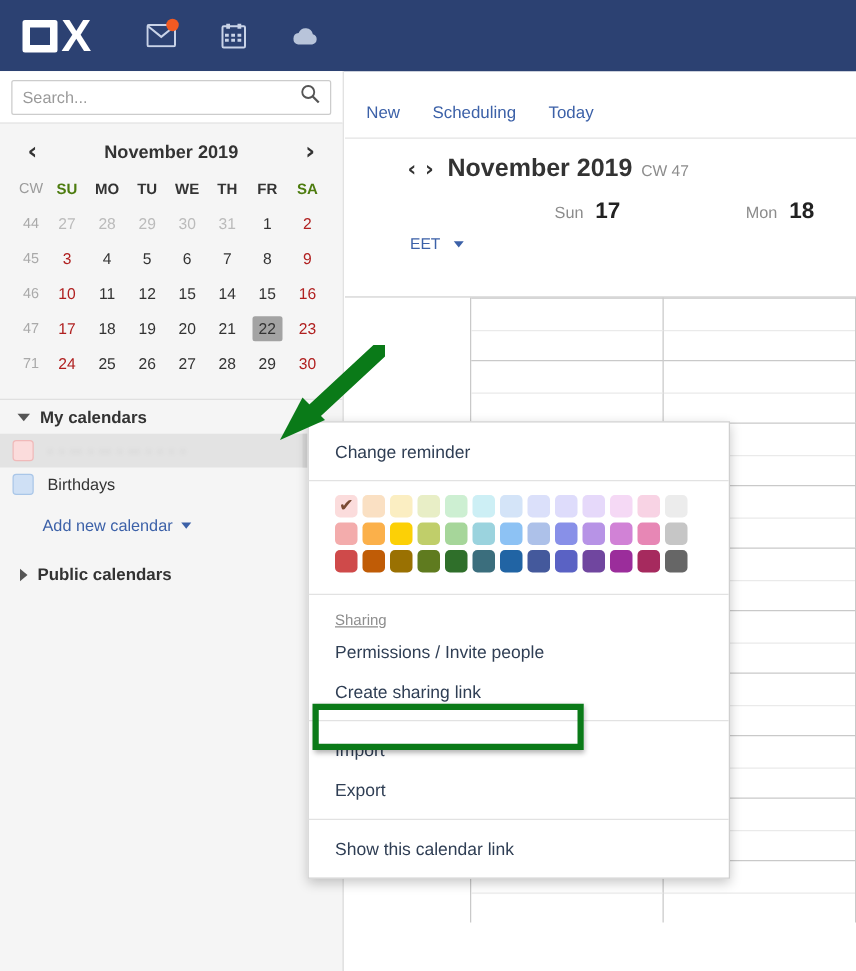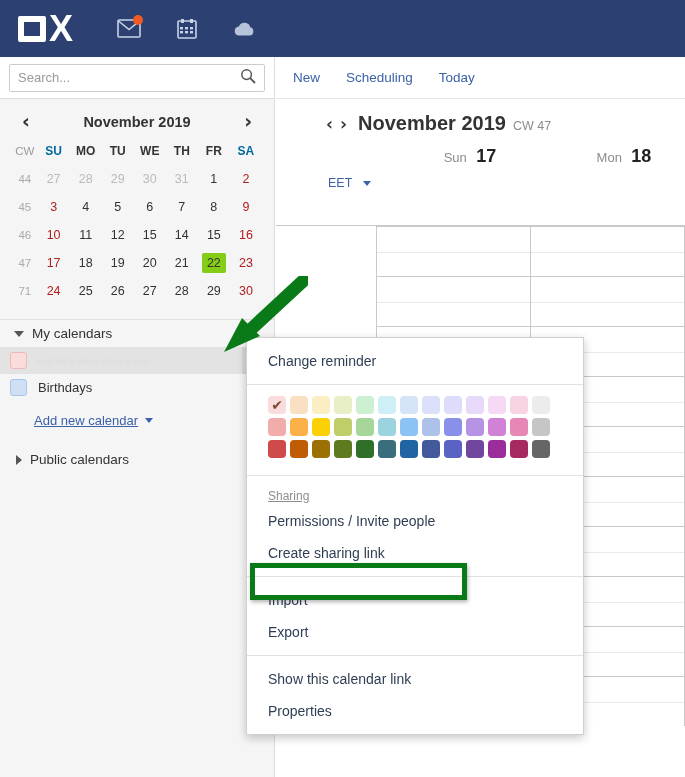--- a/index.html
+++ b/index.html
@@ -63,41 +63,41 @@
   .mc-title { font-size: 14.5px; font-weight: 700; color: #333; }
   .mc-nav {
     font-size: 19px; color: #333; font-weight: 700; cursor: pointer;
     line-height: 1; padding: 0 4px; font-family: "DejaVu Sans", sans-serif;
   }
   table.mc-grid { width: 100%; border-collapse: collapse; }
   table.mc-grid th {
     font-size: 12px; font-weight: 700; padding: 3px 0 7px 0; text-align: center;
   }
   table.mc-grid th.cw { color: #9b9b9b; font-weight: 400; font-size: 11.5px; }
-  table.mc-grid th.we { color: #0369a1; }
+  table.mc-grid th.we { color: #4d7c0f; }
   table.mc-grid th.wd { color: #333333; }
   table.mc-grid td {
     font-size: 12.5px; text-align: center; padding: 4px 0; color: #333;
   }
   table.mc-grid td.cw { color: #aaaaaa; font-size: 11.5px; }
   table.mc-grid td.out { color: #bbbbbb; }
   table.mc-grid td.we { color: #b02020; }
   table.mc-grid td span.dc {
     display: inline-block; width: 24px; height: 20px; line-height: 20px;
     border-radius: 2px; cursor: pointer;
   }
-  table.mc-grid td span.sel { background: #84cc16; }
+  table.mc-grid td span.sel { background: #a3a3a3; }
 
   
   .sec-head {
     display: flex; align-items: center; gap: 8px;
     padding: 6px 10px; margin-top: 8px;
     border-top: 1px solid #e0e0e0;
   }
-  .sec-title { font-size: 13.5px; font-weight: 400; color: #333; }
+  .sec-title { font-size: 13.5px; font-weight: 700; color: #333; }
   .caret-d { width: 0; height: 0; border-left: 5px solid transparent;
     border-right: 5px solid transparent; border-top: 6px solid #555; margin-left: 4px; }
   .caret-r { width: 0; height: 0; border-top: 5px solid transparent;
     border-bottom: 5px solid transparent; border-left: 6px solid #555; margin-left: 6px; }
   .cal-row {
     display: flex; align-items: center; height: 27px; padding: 0 0 0 10px;
     cursor: pointer; position: relative;
   }
   .cal-row.active { background: #e3e3e3; }
   .cal-chk {
@@ -113,28 +113,28 @@
   .burger {
     position: absolute; right: 0; top: 0; width: 32px; height: 27px;
     background: #d8d8d8; display: flex; flex-direction: column;
     align-items: center; justify-content: center; gap: 3px; cursor: pointer;
   }
   .burger i { display: block; width: 15px; height: 2px; background: #333; }
   .addcal {
     padding: 12px 0 10px 34px; display: flex; align-items: center; gap: 7px;
   }
   .addcal a {
-    font-size: 13px; color: #3c61a8; text-decoration: underline; cursor: pointer;
+    font-size: 13px; color: #3c61a8; cursor: pointer;
   }
   .caret-small { width: 0; height: 0; border-left: 4.5px solid transparent;
     border-right: 4.5px solid transparent; border-top: 5.5px solid #3c61a8; }
 
   
   .main {
-    position: absolute; left: 276px; top: 57px; width: 409px; height: 624px;
+    position: absolute; left: 276px; top: 69px; width: 409px; height: 624px;
     background: #ffffff;
   }
   .toolbar {
     height: 42px; display: flex; align-items: center; gap: 26px;
     padding-left: 17px; border-bottom: 1px solid #e4e4e4;
   }
   .toolbar a { font-size: 13.5px; color: #3c61a8; cursor: pointer; }
   .date-head { padding: 13px 0 0 0; }
   .dh-row { display: flex; align-items: baseline; gap: 7px; padding-left: 50px; }
   .dh-nav { font-size: 17px; font-weight: 700; color: #333; cursor: pointer;
@@ -517,21 +517,20 @@
       <div class="mlabel">Sharing</div>
       <div class="mi">Permissions / Invite people</div>
       <div class="mi">Create sharing link</div>
     </div>
     <div class="mdiv mgroup">
       <div class="mi">Import</div>
       <div class="mi">Export</div>
     </div>
     <div class="mdiv mgroup">
       <div class="mi">Show this calendar link</div>
-      <div class="mi">Properties</div>
     </div>
   </div>
 
   <div class="hl-box"></div>
   <svg class="arrow-svg" width="96" height="86" viewBox="0 0 96 86">
     <g transform="translate(2,2)">
       <path d="M88 0 L40 48 L40 30 L14 62 L30 62 L18 76 L6 62 L22 62 L40 30" fill="none" stroke="none"></path>
       <path d="M90 2 L34 54" stroke="#0a7a18" stroke-width="13" stroke-linecap="round"></path>
       <path d="M10 74 L46 58 L28 40 Z" fill="#0a7a18"></path>
     </g>

